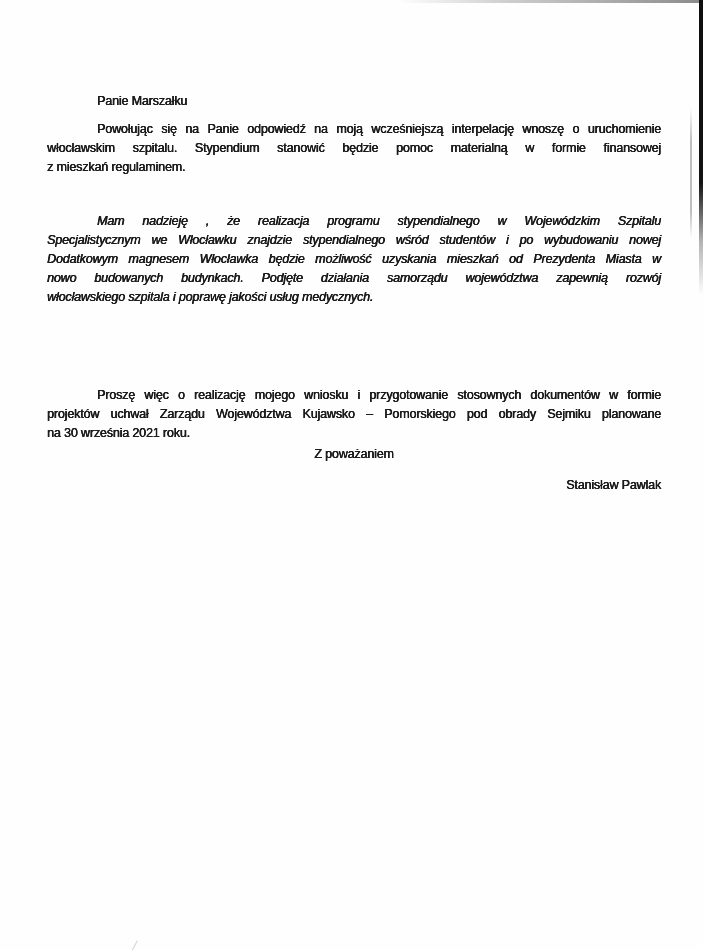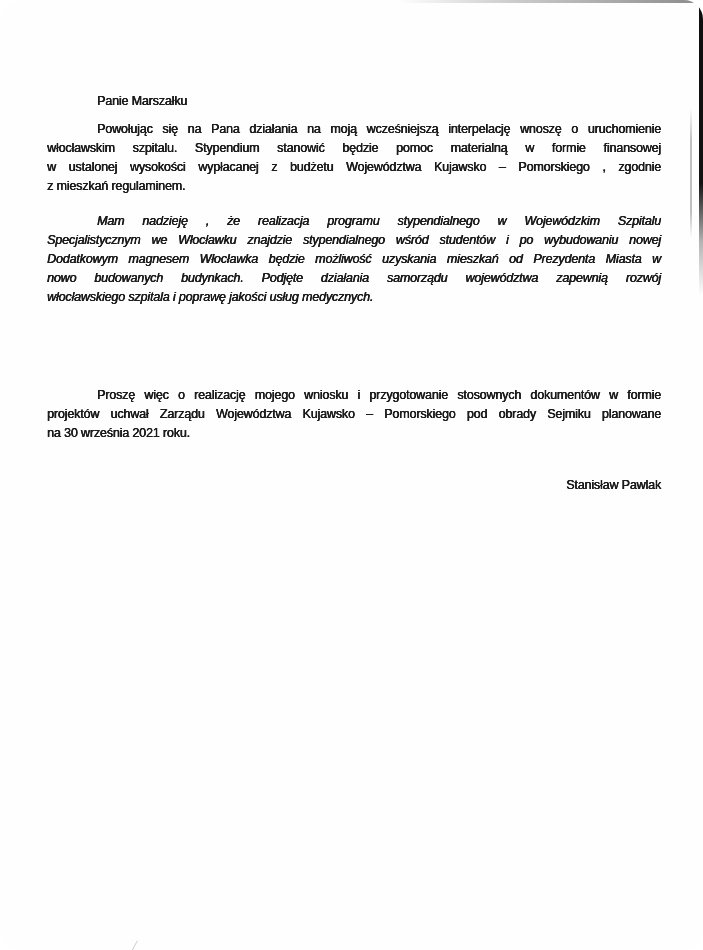--- a/index.html
+++ b/index.html
@@ -8,21 +8,20 @@
     background: #ffffff;
   }
   .page {
     position: relative;
     width: 703px;
     height: 950px;
     background: #fefefe;
     overflow: hidden;
     font-family: "Liberation Sans", "DejaVu Sans", sans-serif;
     color: #1c1c1c;
-    border-radius: 19px;
   }
   .text-block {
     position: absolute;
     left: 47px;
     width: 614px;
     font-size: 12.5px;
     line-height: 19px;
     letter-spacing: -0.15px;
     
     text-shadow: 0.4px 0 0 currentColor, 0 0.25px 0 currentColor;
@@ -107,36 +106,36 @@
 <div class="page">
 
   <div class="artifact-top-line"></div>
   <div class="artifact-right-bar"></div>
   <div class="artifact-edge-line"></div>
   <div class="artifact-scratch"></div>
 
   <div class="text-block salutation">Panie Marszałku</div>
 
   <div class="text-block para para-1">
-      <div class="line first">Powołując się na Pana działania na moją wcześniejszą interpelację wnoszę o uruchomienie</div>
+      <div class="line first">Powołując się na Panie odpowiedź na moją wcześniejszą interpelację wnoszę o uruchomienie</div>
       <div class="line">włocławskim szpitalu.  Stypendium stanowić będzie pomoc materialną w formie finansowej</div>
-      <div class="line">w ustalonej wysokości wypłacanej z budżetu Województwa Kujawsko – Pomorskiego , zgodnie</div>
       <div class="line last">z mieszkań regulaminem.</div>
     </div>
 
   <div class="text-block para para-2">
       <div class="line first">Mam nadzieję , że realizacja programu stypendialnego w Wojewódzkim Szpitalu</div>
       <div class="line">Specjalistycznym we Włocławku znajdzie stypendialnego wśród studentów i po wybudowaniu nowej</div>
       <div class="line">Dodatkowym magnesem Włocławka będzie możliwość uzyskania mieszkań od Prezydenta Miasta w</div>
       <div class="line">nowo budowanych budynkach. Podjęte działania samorządu województwa zapewnią rozwój</div>
       <div class="line last">włocławskiego szpitala i poprawę jakości usług medycznych.</div>
     </div>
 
   <div class="text-block para para-3">
       <div class="line first">Proszę więc o realizację mojego wniosku i przygotowanie stosownych dokumentów w formie</div>
       <div class="line">projektów uchwał Zarządu Województwa Kujawsko – Pomorskiego pod obrady Sejmiku planowane</div>
       <div class="line last">na 30 września 2021 roku.</div>
     </div>
 
+  <div class="text-block closing">Z poważaniem</div>
 
   <div class="text-block signature">Stanisław Pawlak</div>
 
 </div>
 
 </body></html>

